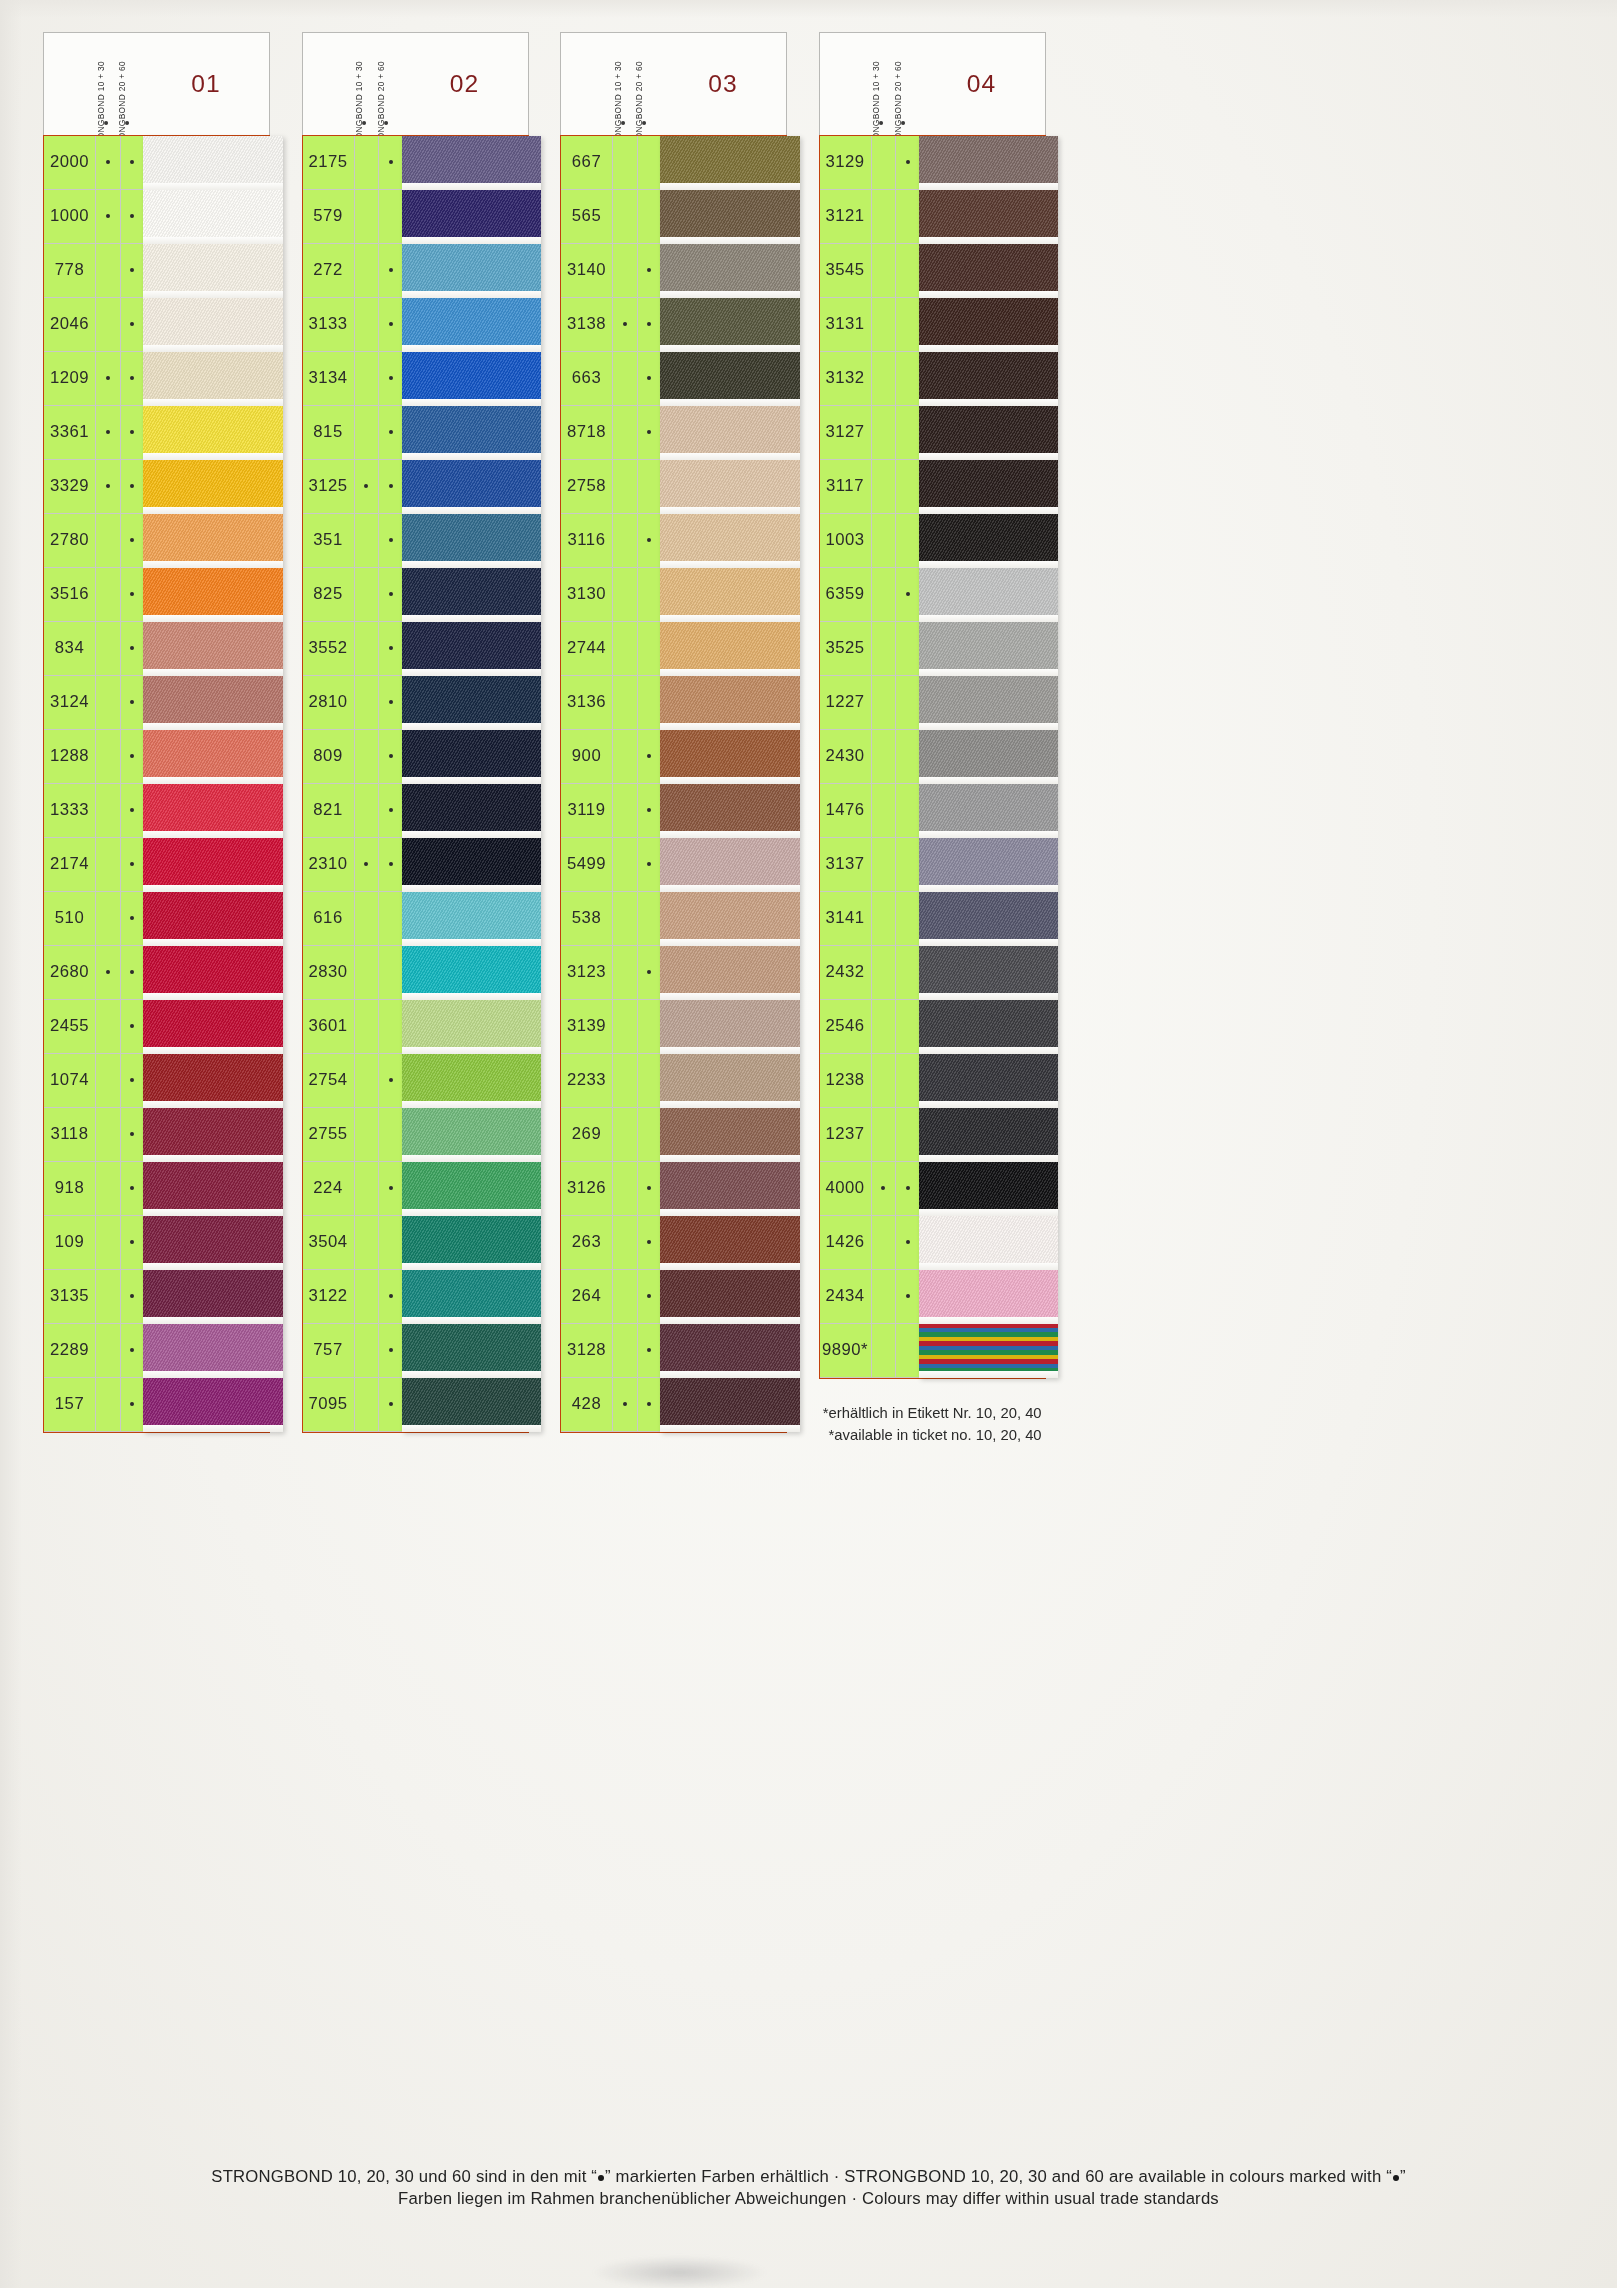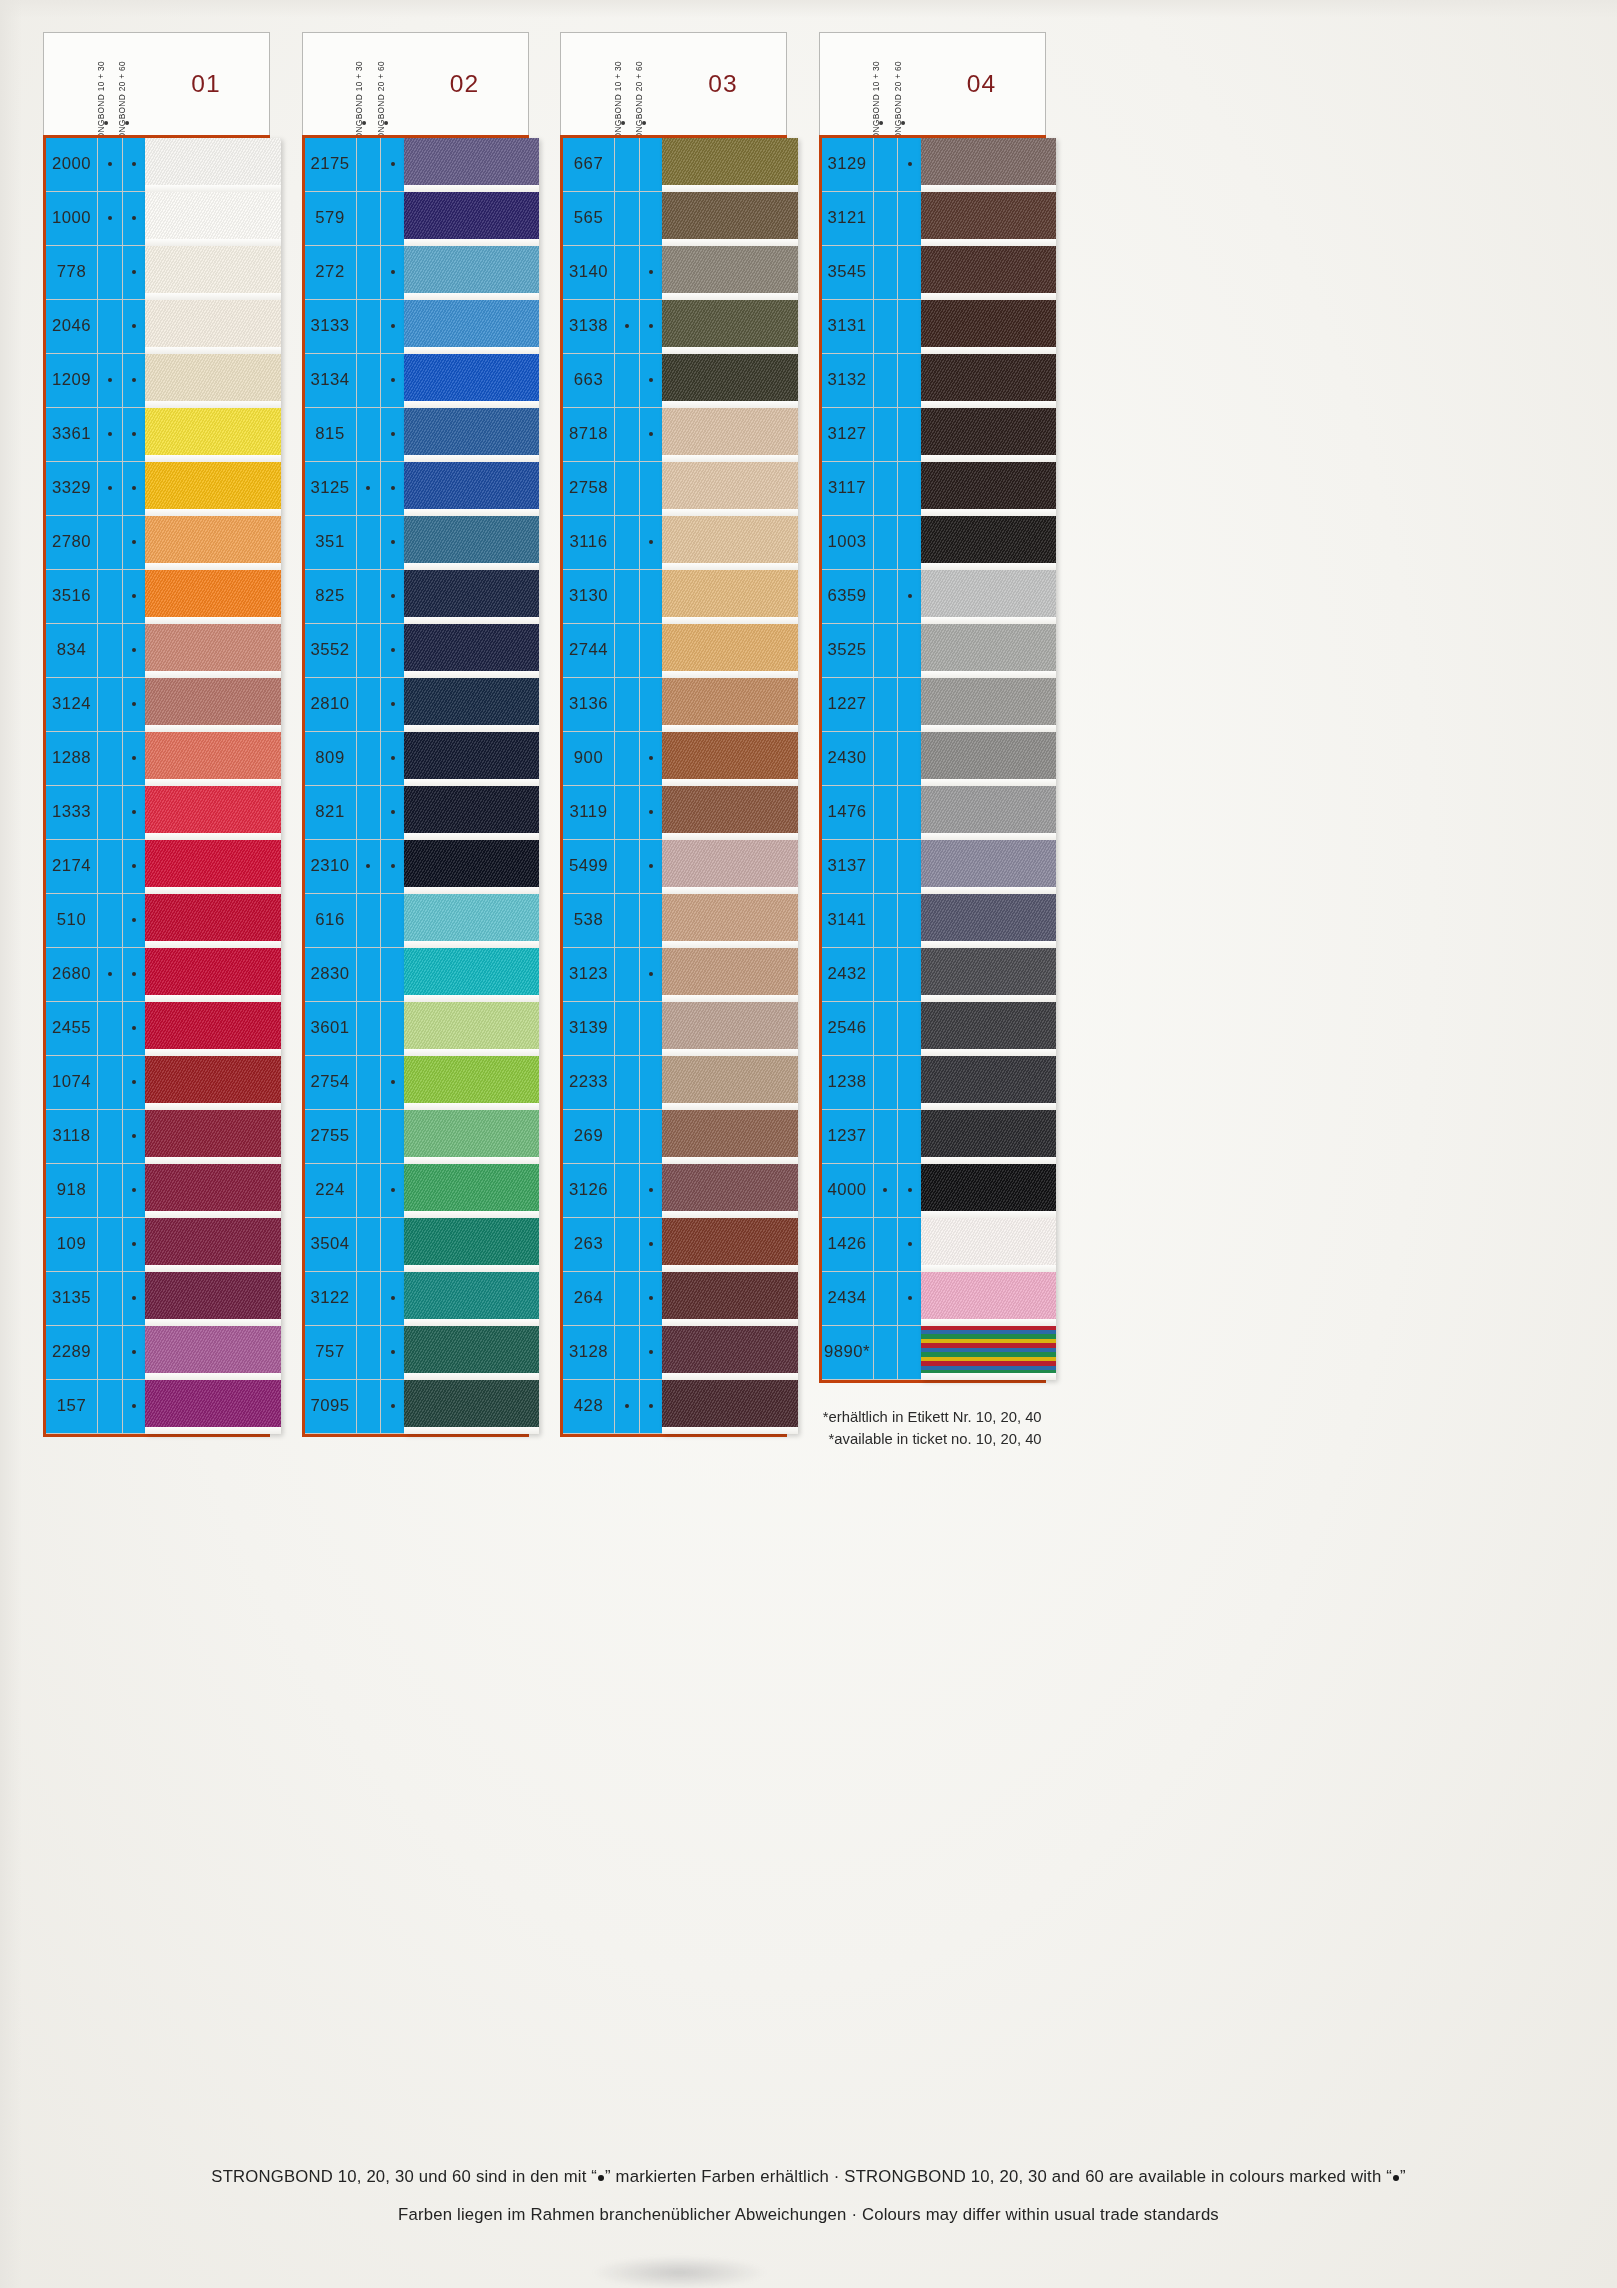--- a/index.html
+++ b/index.html
@@ -76,23 +76,23 @@
     right:0;left:99px;top:0;bottom:0;
     display:flex;align-items:center;justify-content:center;
     font-size:24.6px;
     letter-spacing:1px;
     color:#7f1d1d;
     font-weight:400;
   }
 
   
   .col-body{
-    border:3px solid #c2410c;
+    border:1px solid #c2410c;
     position:relative;
-    background:#0ea5e9;
+    background:#bef264;
   }
   .row{
     height:53px;
     display:flex;
     align-items:center;
     border-bottom:1px solid #c9c9c6;
     position:relative;
   }
   .row:last-child{border-bottom:none;}
   .cell-num{
@@ -161,21 +161,21 @@
 
   
   .footer{
     position:absolute;
     left:0;right:0;
     top:2167px;
     text-align:center;
     color:#232323;
   }
   .footer .l1{font-size:16.7px;letter-spacing:0.2px;}
-  .footer .l2{font-size:16.7px;letter-spacing:0.2px;margin-top:18px;}
+  .footer .l2{font-size:16.7px;letter-spacing:0.2px;margin-top:2px;}
   .footer .mk{
     display:inline-block;
     position:relative;
     width:7.9px;height:7.9px;
     vertical-align:middle;
   }
   .footer .mk::before{
     content:"";position:absolute;left:1px;top:1px;
     width:5.9px;height:5.9px;border-radius:50%;background:#1a1a1a;
   }

